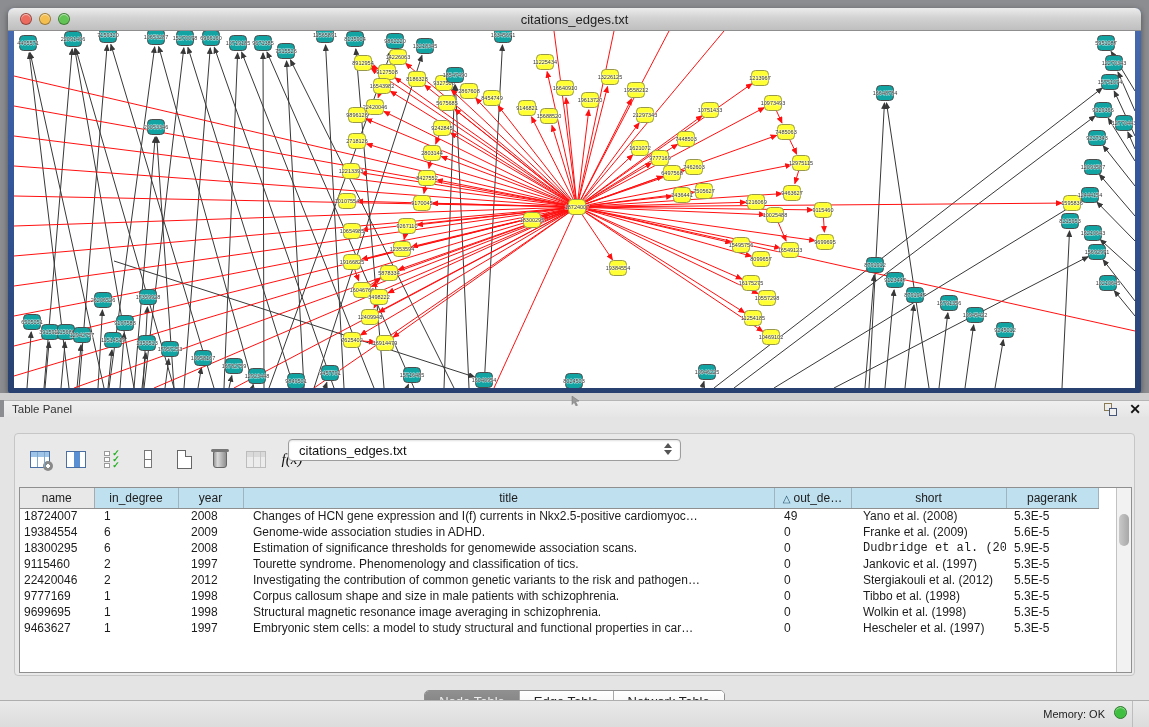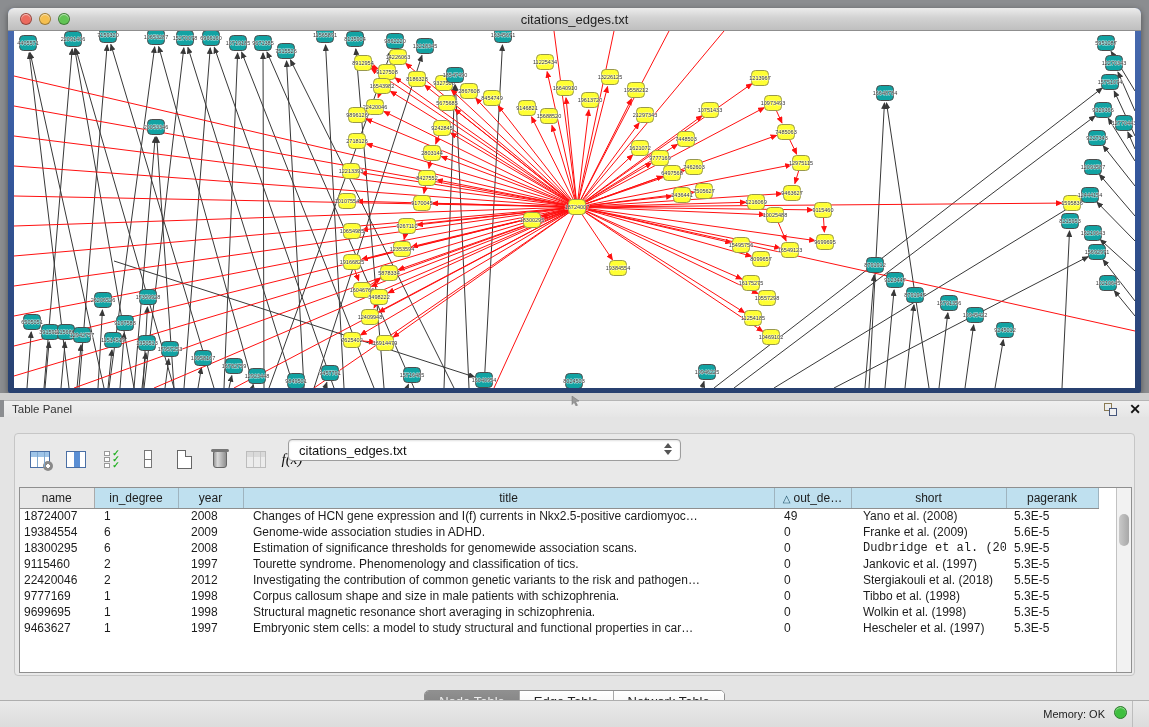--- a/index.html
+++ b/index.html
@@ -671,37 +671,37 @@
               <td style="padding-left: 10px;">0</td>
               <td style="padding-left: 12px;">Jankovic et al. (1997)</td>
               <td style="padding-left: 8px;">5.3E-5</td>
             </tr>
             <tr>
               <td>22420046</td>
               <td style="padding-left: 10px;">2</td>
               <td style="padding-left: 13px;">2012</td>
               <td style="padding-left: 10px;">Investigating the contribution of common genetic variants to the risk and pathogen…</td>
               <td style="padding-left: 10px;">0</td>
-              <td style="padding-left: 12px;">Stergiakouli et al. (2018)</td>
+              <td style="padding-left: 12px;">Stergiakouli et al. (2012)</td>
               <td style="padding-left: 8px;">5.5E-5</td>
             </tr>
             <tr>
               <td>9777169</td>
               <td style="padding-left: 10px;">1</td>
               <td style="padding-left: 13px;">1998</td>
               <td style="padding-left: 10px;">Corpus callosum shape and size in male patients with schizophrenia.</td>
               <td style="padding-left: 10px;">0</td>
               <td style="padding-left: 12px;">Tibbo et al. (1998)</td>
               <td style="padding-left: 8px;">5.3E-5</td>
             </tr>
             <tr>
               <td>9699695</td>
               <td style="padding-left: 10px;">1</td>
               <td style="padding-left: 13px;">1998</td>
-              <td style="padding-left: 10px;">Structural magnetic resonance short averaging in schizophrenia.</td>
+              <td style="padding-left: 10px;">Structural magnetic resonance image averaging in schizophrenia.</td>
               <td style="padding-left: 10px;">0</td>
               <td style="padding-left: 12px;">Wolkin et al. (1998)</td>
               <td style="padding-left: 8px;">5.3E-5</td>
             </tr>
             <tr>
               <td>9463627</td>
               <td style="padding-left: 10px;">1</td>
               <td style="padding-left: 13px;">1997</td>
               <td style="padding-left: 10px;">Embryonic stem cells: a model to study structural and functional properties in car…</td>
               <td style="padding-left: 10px;">0</td>

